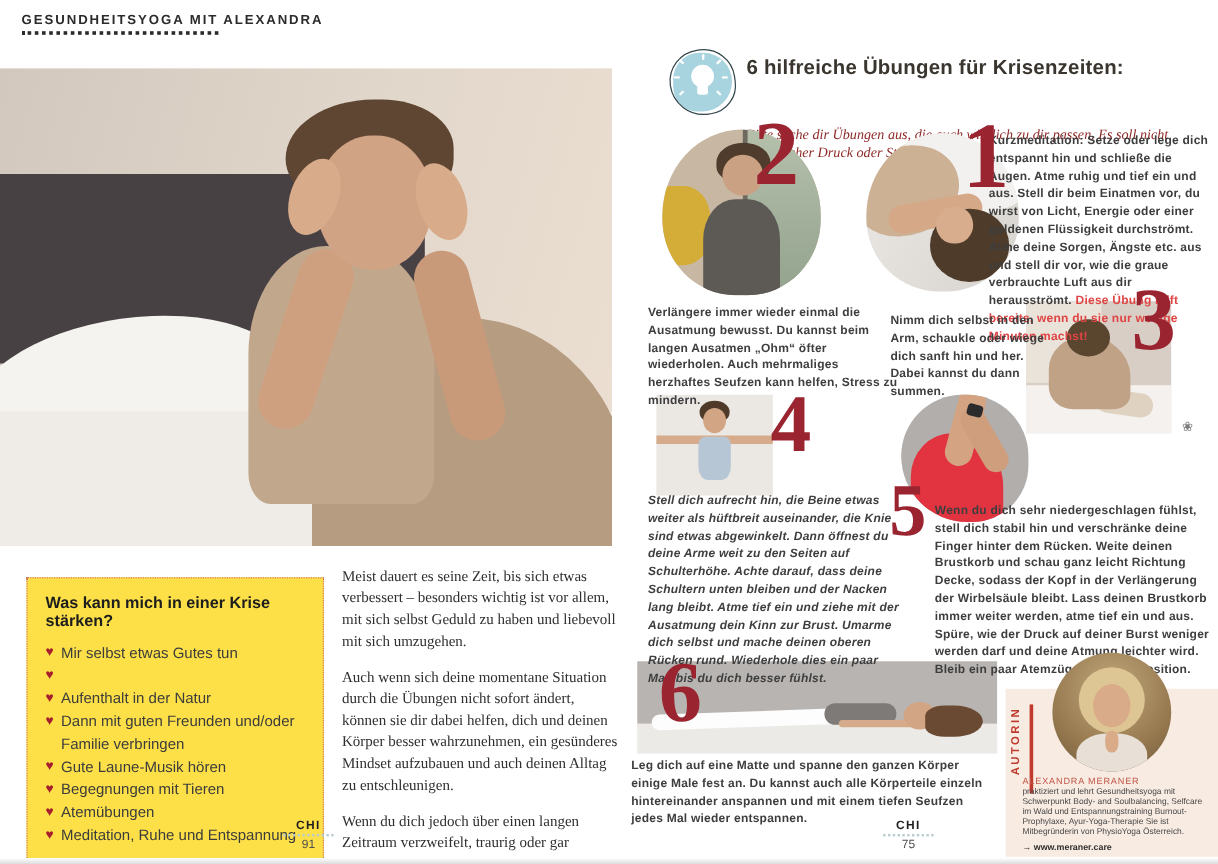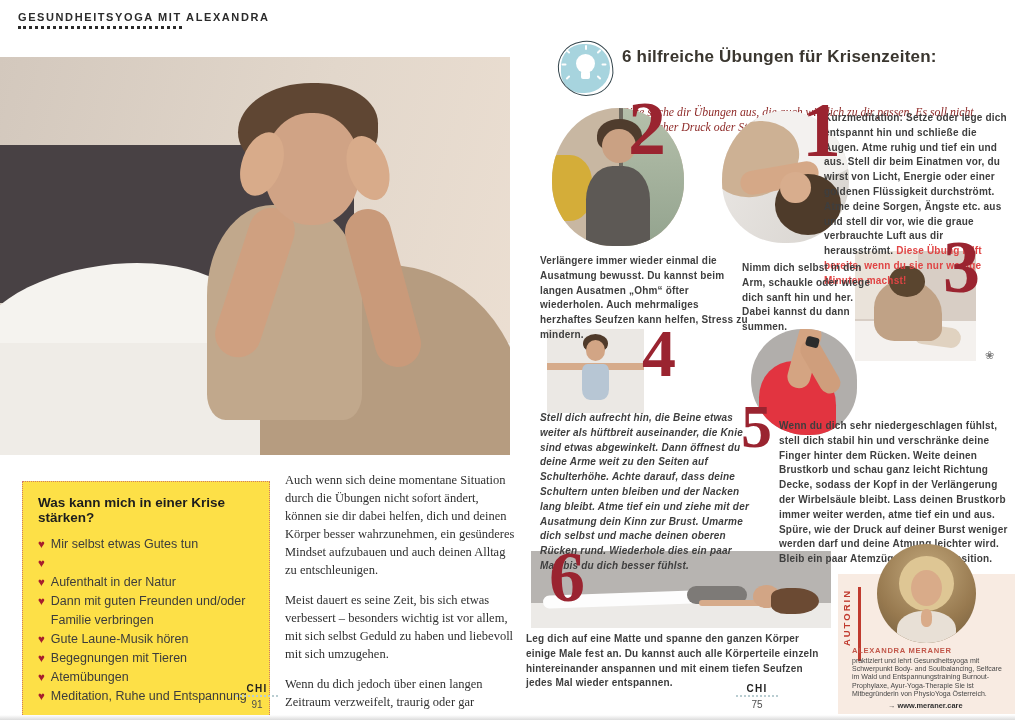--- a/index.html
+++ b/index.html
@@ -134,23 +134,23 @@
   .author-box{left:838px;top:574px;width:177px;height:140px;background:#f8ebe2;}
   .author-photo{left:877px;top:544px;width:99px;height:99px;border-radius:50%;z-index:6;overflow:hidden;
     background:radial-gradient(circle at 50% 30%,#c3a97d 0%,#97794f 60%,#6f5a3c 100%);}
   .ap-hair{left:22%;top:12%;width:56%;height:56%;background:#dec694;border-radius:50%;}
   .ap-face{left:34%;top:26%;width:32%;height:37%;background:#d9ab89;border-radius:50%;}
   .ap-body{left:20%;bottom:-8%;width:60%;height:40%;background:#e8e0d6;border-radius:45% 45% 0 0;}
   .ap-hands{left:44%;bottom:16%;width:12%;height:18%;background:#d9ab89;border-radius:40%;}
   .autorin-label{left:841px;top:589px;writing-mode:vertical-rl;transform:rotate(180deg);
     color:#c03a2e;font-weight:bold;font-size:9.5px;letter-spacing:2px;z-index:7;}
   .autorin-bar{left:858px;top:587px;width:3px;height:74px;background:#c03a2e;z-index:7;}
-  .author-name{left:852px;top:646px;font-size:7.6px;font-weight:bold;letter-spacing:0.7px;color:#c2574a;z-index:7;}
+  .author-name{left:852px;top:646px;font-size:7.6px;font-weight:normal;letter-spacing:0.7px;color:#c2574a;z-index:7;}
   .author-bio{left:852px;top:657px;width:158px;font-size:7px;line-height:8.2px;color:#474747;z-index:7;}
-  .author-site{left:852px;top:701px;font-size:7.4px;font-weight:bold;color:#303030;z-index:7;cursor:pointer;margin-left:36px;}
+  .author-site{left:852px;top:701px;font-size:7.4px;font-weight:bold;color:#303030;z-index:7;cursor:pointer;}
 
   .page-edge{left:0;bottom:0;width:100%;height:5px;background:linear-gradient(#ffffff,#dcdcdc);}
 </style>
 </head>
 <body>
 
 <div class="abs header">
   <div class="header-title">GESUNDHEITSYOGA MIT ALEXANDRA</div>
   <div class="header-dots"></div>
 </div>
@@ -200,22 +200,22 @@
         <span>Atemübungen</span>
       </li>
     <li>
         <span class="heart">♥</span>
         <span>Meditation, Ruhe und Entspannung</span>
       </li>
   </ul>
 </div>
 
 <div class="abs serif-col">
+  <p>Meist dauert es seine Zeit, bis sich etwas verbessert – besonders wichtig ist vor allem, mit sich selbst Geduld zu haben und liebevoll mit sich umzugehen.</p>
   <p>Auch wenn sich deine momentane Situation durch die Übungen nicht sofort ändert, können sie dir dabei helfen, dich und deinen Körper besser wahrzunehmen, ein gesünderes Mindset aufzubauen und auch deinen Alltag zu entschleunigen.</p>
-  <p>Meist dauert es seine Zeit, bis sich etwas verbessert – besonders wichtig ist vor allem, mit sich selbst Geduld zu haben und liebevoll mit sich umzugehen.</p>
   <p>Wenn du dich jedoch über einen langen Zeitraum verzweifelt, traurig oder gar auswegslos fühlst und (gar) nichts hilft, dann scheue bitte nicht davor zurück, dir professionelle Hilfe zu holen.</p>
 </div>
 
 <div class="abs footer footer-left">
   <div class="mag">CHI</div>
   <div class="rule"></div>
   <div class="num">91</div>
 </div>
 
 <div class="abs bulb-wrap">

